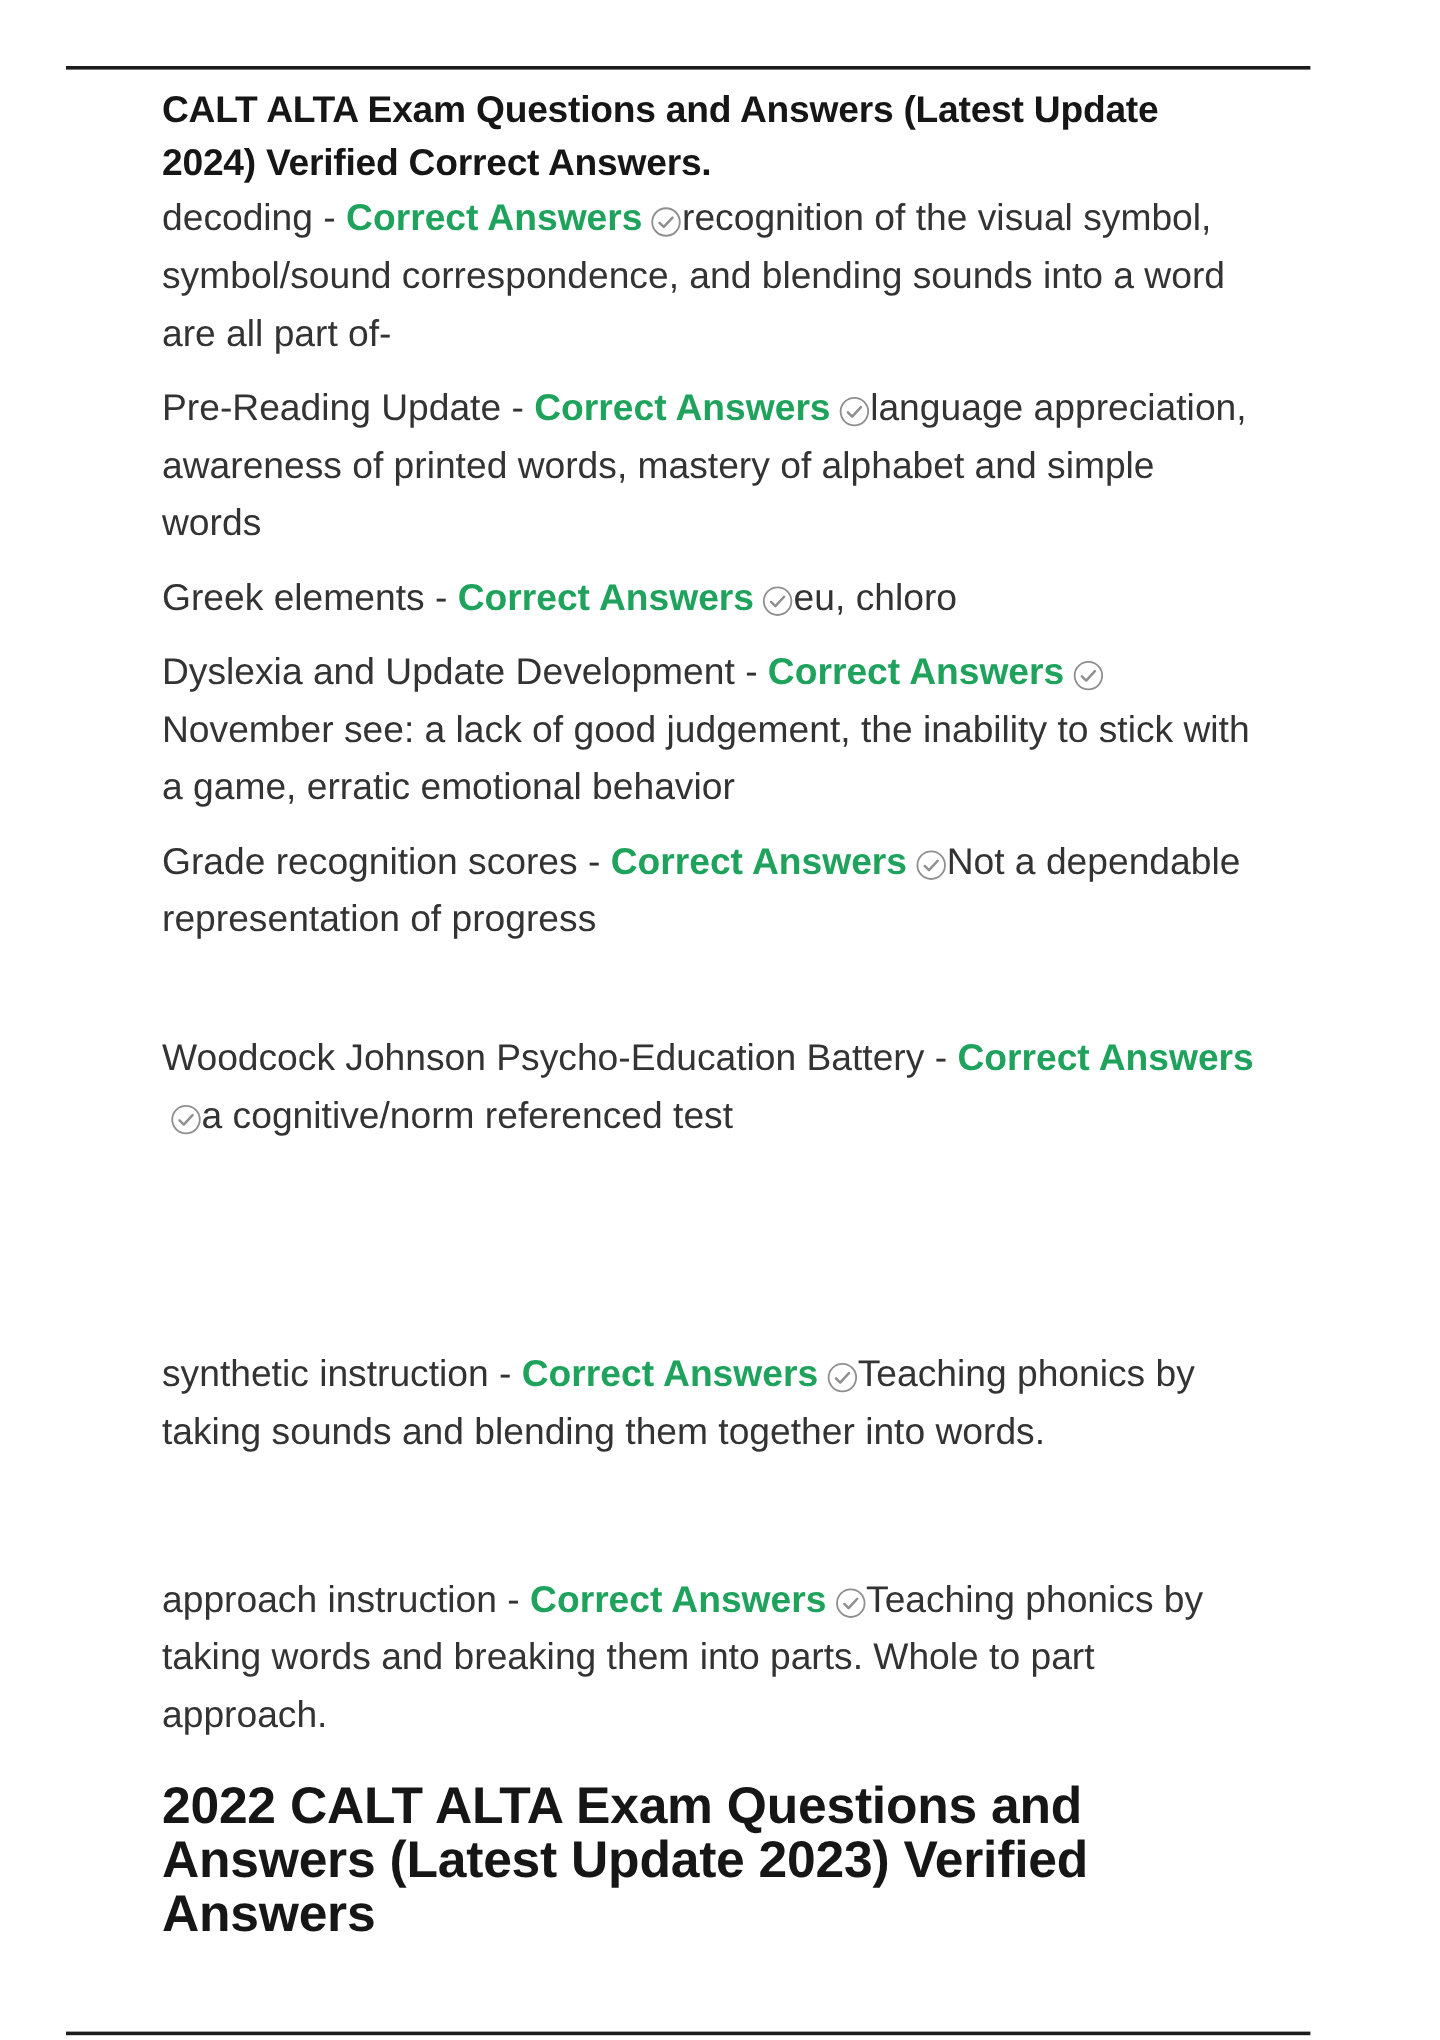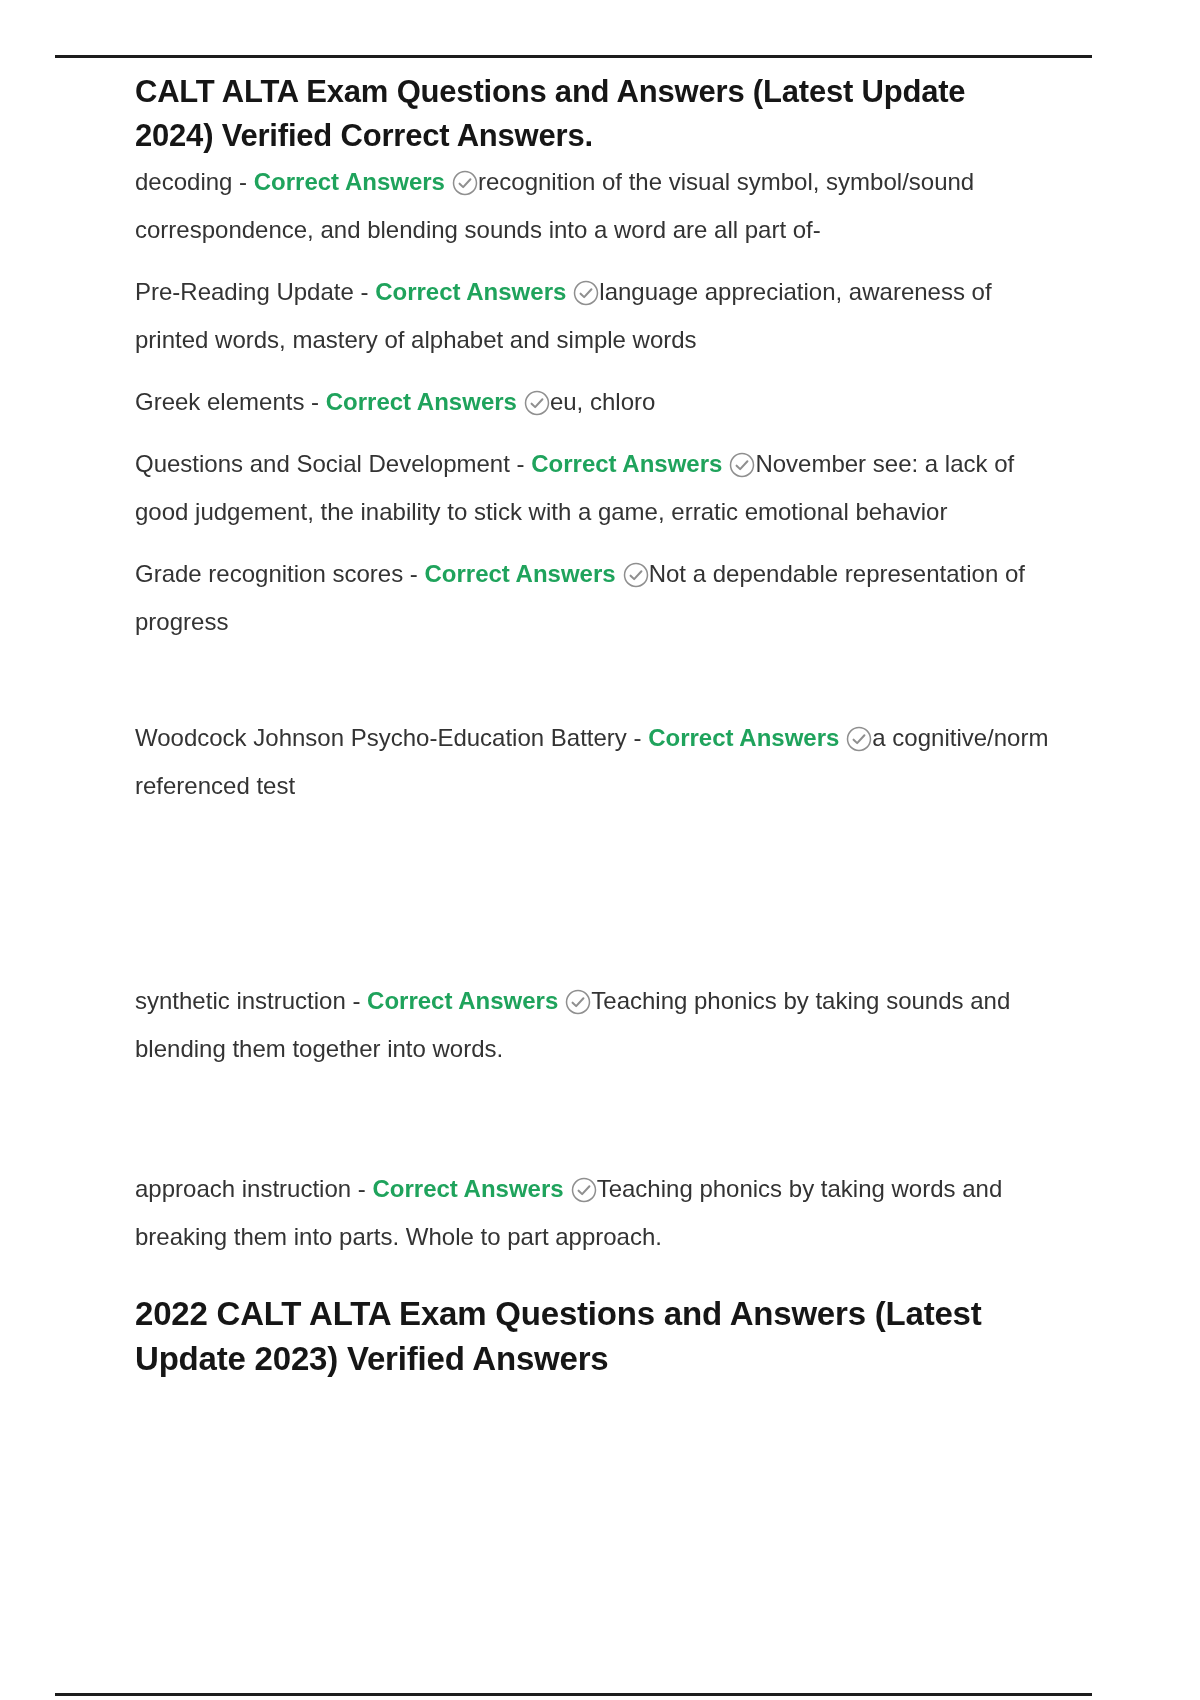--- a/index.html
+++ b/index.html
@@ -38,25 +38,25 @@
     padding-top:70px;
   }
   .doc-title{
     font-size:31px;
     font-weight:700;
     line-height:44px;
     color:var(--heading_text);
     letter-spacing:-0.2px;
   }
   .doc-title-bottom{
-    font-size:33px;
+    font-size:43px;
     line-height:45px;
   }
   .qa{
-    font-size:24px;
+    font-size:31px;
     line-height:48px;
     color:var(--body_text);
     margin:0 0 14px 0;
   }
   .qa-green{
     color:var(--accent_green);
     font-weight:700;
   }
   .check-icon{
     display:inline-block;
@@ -102,21 +102,21 @@
           <circle cx="12" cy="12" r="10.6"></circle>
           <path d="M7 12.6 L10.3 15.8 L17 8.6"></path>
         </svg><span>language appreciation, awareness of printed words, mastery of alphabet and simple words</span></p>
 
     <p class="qa"><span>Greek elements</span><span> - </span><span class="qa-green">Correct Answers</span><svg class="check-icon" viewBox="0 0 24 24">
           <circle cx="12" cy="12" r="10.6"></circle>
           <path d="M7 12.6 L10.3 15.8 L17 8.6"></path>
         </svg><span>eu, chloro</span></p>
 
 
-    <p class="qa"><span>Questions and Social Development</span><span> - </span><span class="qa-green">Correct Answers</span><svg class="check-icon" viewBox="0 0 24 24">
+    <p class="qa"><span>Dyslexia and Update Development</span><span> - </span><span class="qa-green">Correct Answers</span><svg class="check-icon" viewBox="0 0 24 24">
           <circle cx="12" cy="12" r="10.6"></circle>
           <path d="M7 12.6 L10.3 15.8 L17 8.6"></path>
         </svg><span>November see: a lack of good judgement, the inability to stick with a game, erratic emotional behavior</span></p>
 
     <p class="qa"><span>Grade recognition scores</span><span> - </span><span class="qa-green">Correct Answers</span><svg class="check-icon" viewBox="0 0 24 24">
           <circle cx="12" cy="12" r="10.6"></circle>
           <path d="M7 12.6 L10.3 15.8 L17 8.6"></path>
         </svg><span>Not a dependable representation of progress</span></p>
 
     <div class="spacer spacer-a"></div>

